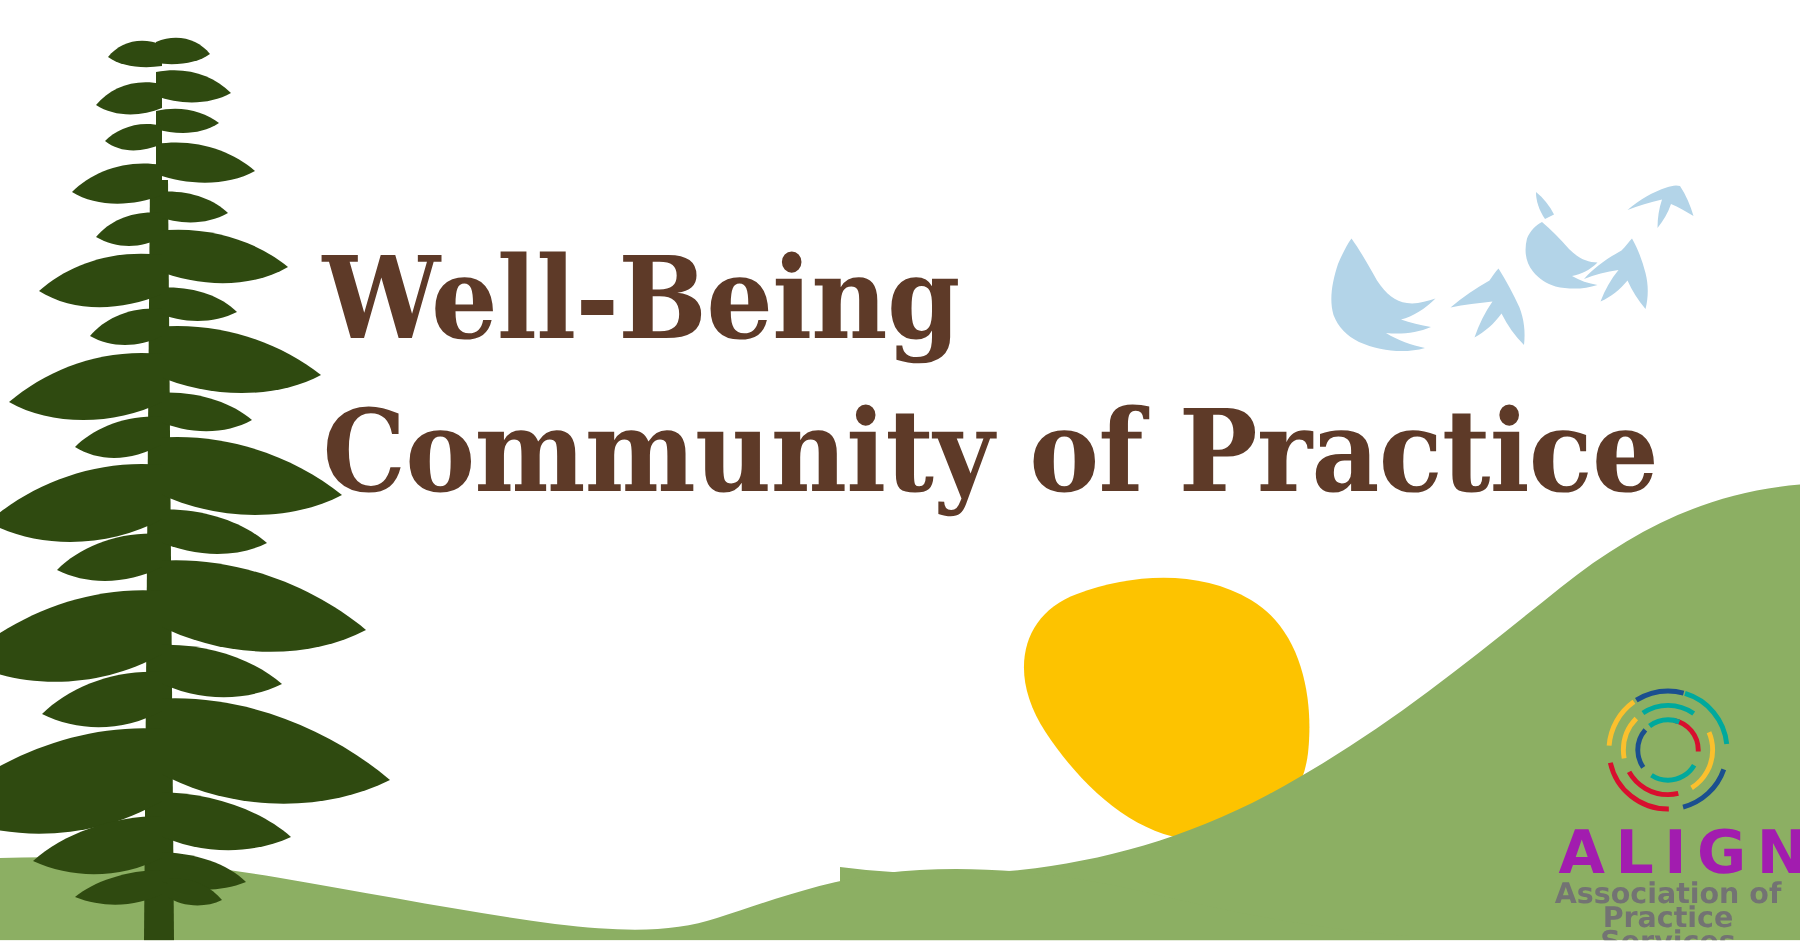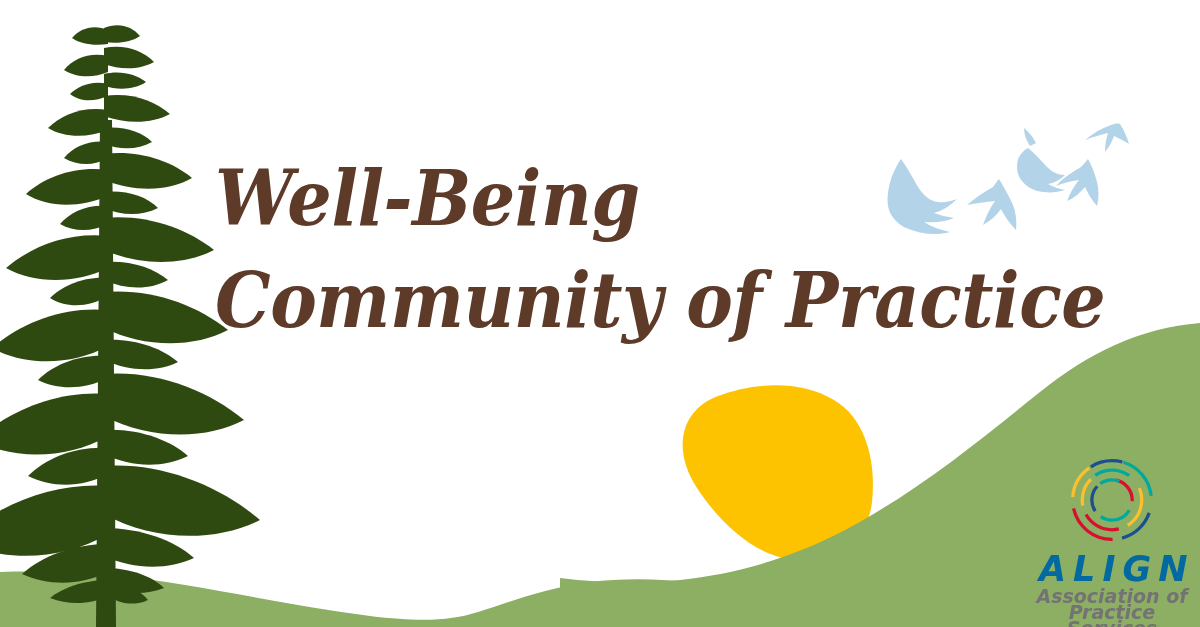--- a/index.html
+++ b/index.html
@@ -8,21 +8,20 @@
     padding: 0;
     background: #ffffff;
   }
   #banner {
     position: relative;
     width: 1200px;
     height: 627px;
     overflow: hidden;
     background: #ffffff;
     font-family: "Liberation Sans", sans-serif;
-    font-style: italic;
   }
   #scene {
     position: absolute;
     inset: 0;
     width: 1200px;
     height: 627px;
   }
   #title-block {
     position: absolute;
     left: 215px;
@@ -51,23 +50,23 @@
   }
   #logo-mark {
     width: 96px;
     height: 96px;
     margin: 0 auto;
     display: block;
   }
   #logo-wordmark {
     font-family: "DejaVu Sans", "Liberation Sans", sans-serif;
     font-weight: 700;
-    font-size: 35px;
+    font-size: 40px;
     letter-spacing: 7px;
-    color: #0369a1;
+    color: #a21caf;
     line-height: 38px;
     margin-top: 2px;
     padding-left: 7px;
   }
   .logo-tagline {
     font-family: "DejaVu Sans", "Liberation Sans", sans-serif;
     font-weight: 700;
     font-size: 19px;
     color: #737373;
     line-height: 16px;

